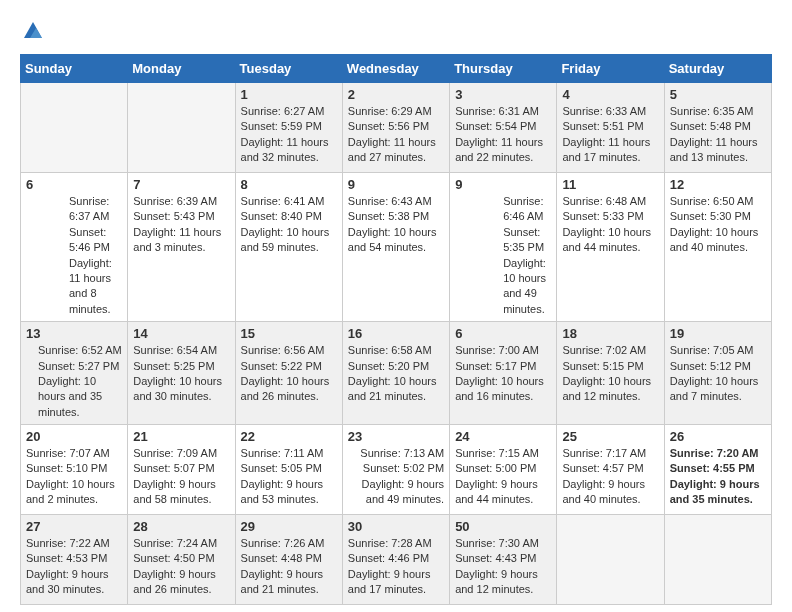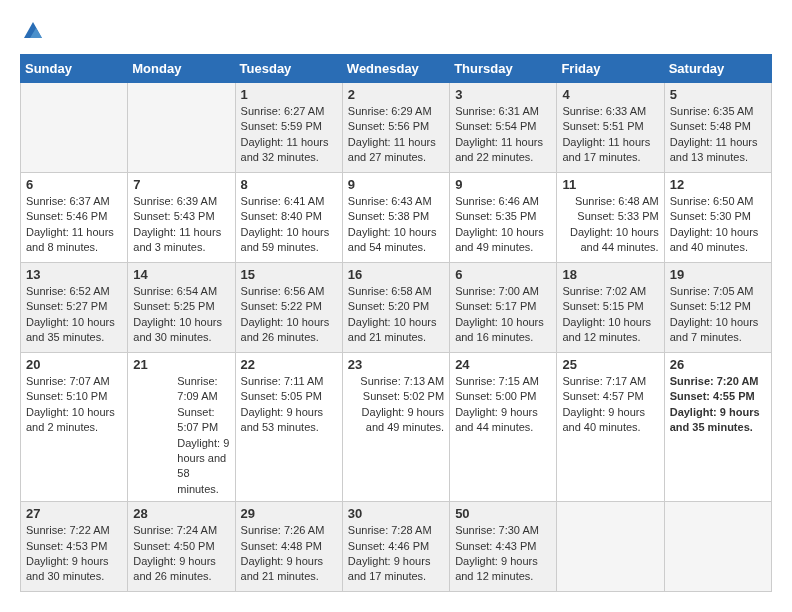--- a/index.html
+++ b/index.html
@@ -129,21 +129,21 @@
         <td>
           <span class="day-number">5</span>
           <div class="day-info" style="white-space: pre-line;">Sunrise: 6:35 AM
 Sunset: 5:48 PM
 Daylight: 11 hours and 13 minutes.</div>
         </td>
       </tr>
       <tr>
         <td>
           <span class="day-number">6</span>
-          <div class="day-info" style="white-space: pre-line;">Sunrise: 6:37 AM
+          <div class="day-info" style="white-space: pre-line; margin-left: 43px;">Sunrise: 6:37 AM
 Sunset: 5:46 PM
 Daylight: 11 hours and 8 minutes.</div>
         </td>
         <td>
           <span class="day-number">7</span>
           <div class="day-info" style="white-space: pre-line;">Sunrise: 6:39 AM
 Sunset: 5:43 PM
 Daylight: 11 hours and 3 minutes.</div>
         </td>
         <td>
@@ -153,41 +153,41 @@
 Daylight: 10 hours and 59 minutes.</div>
         </td>
         <td>
           <span class="day-number">9</span>
           <div class="day-info" style="white-space: pre-line;">Sunrise: 6:43 AM
 Sunset: 5:38 PM
 Daylight: 10 hours and 54 minutes.</div>
         </td>
         <td>
           <span class="day-number">9</span>
-          <div class="day-info" style="white-space: pre-line;">Sunrise: 6:46 AM
+          <div class="day-info" style="white-space: pre-line; margin-left: 48px;">Sunrise: 6:46 AM
 Sunset: 5:35 PM
 Daylight: 10 hours and 49 minutes.</div>
         </td>
         <td>
           <span class="day-number">11</span>
-          <div class="day-info" style="white-space: pre-line; text-align: right;">Sunrise: 6:48 AM
+          <div class="day-info" style="white-space: pre-line;">Sunrise: 6:48 AM
 Sunset: 5:33 PM
 Daylight: 10 hours and 44 minutes.</div>
         </td>
         <td>
           <span class="day-number">12</span>
           <div class="day-info" style="white-space: pre-line;">Sunrise: 6:50 AM
 Sunset: 5:30 PM
 Daylight: 10 hours and 40 minutes.</div>
         </td>
       </tr>
       <tr class="row-shade">
         <td>
           <span class="day-number">13</span>
-          <div class="day-info" style="white-space: pre-line;">Sunrise: 6:52 AM
+          <div class="day-info" style="white-space: pre-line; margin-left: 12px;">Sunrise: 6:52 AM
 Sunset: 5:27 PM
 Daylight: 10 hours and 35 minutes.</div>
         </td>
         <td>
           <span class="day-number">14</span>
           <div class="day-info" style="white-space: pre-line;">Sunrise: 6:54 AM
 Sunset: 5:25 PM
 Daylight: 10 hours and 30 minutes.</div>
         </td>
         <td>
@@ -223,21 +223,21 @@
       </tr>
       <tr>
         <td>
           <span class="day-number">20</span>
           <div class="day-info" style="white-space: pre-line;">Sunrise: 7:07 AM
 Sunset: 5:10 PM
 Daylight: 10 hours and 2 minutes.</div>
         </td>
         <td>
           <span class="day-number">21</span>
-          <div class="day-info" style="white-space: pre-line; margin-left: 44px;">Sunrise: 7:09 AM
+          <div class="day-info" style="white-space: pre-line;">Sunrise: 7:09 AM
 Sunset: 5:07 PM
 Daylight: 9 hours and 58 minutes.</div>
         </td>
         <td>
           <span class="day-number">22</span>
           <div class="day-info" style="white-space: pre-line;">Sunrise: 7:11 AM
 Sunset: 5:05 PM
 Daylight: 9 hours and 53 minutes.</div>
         </td>
         <td>

